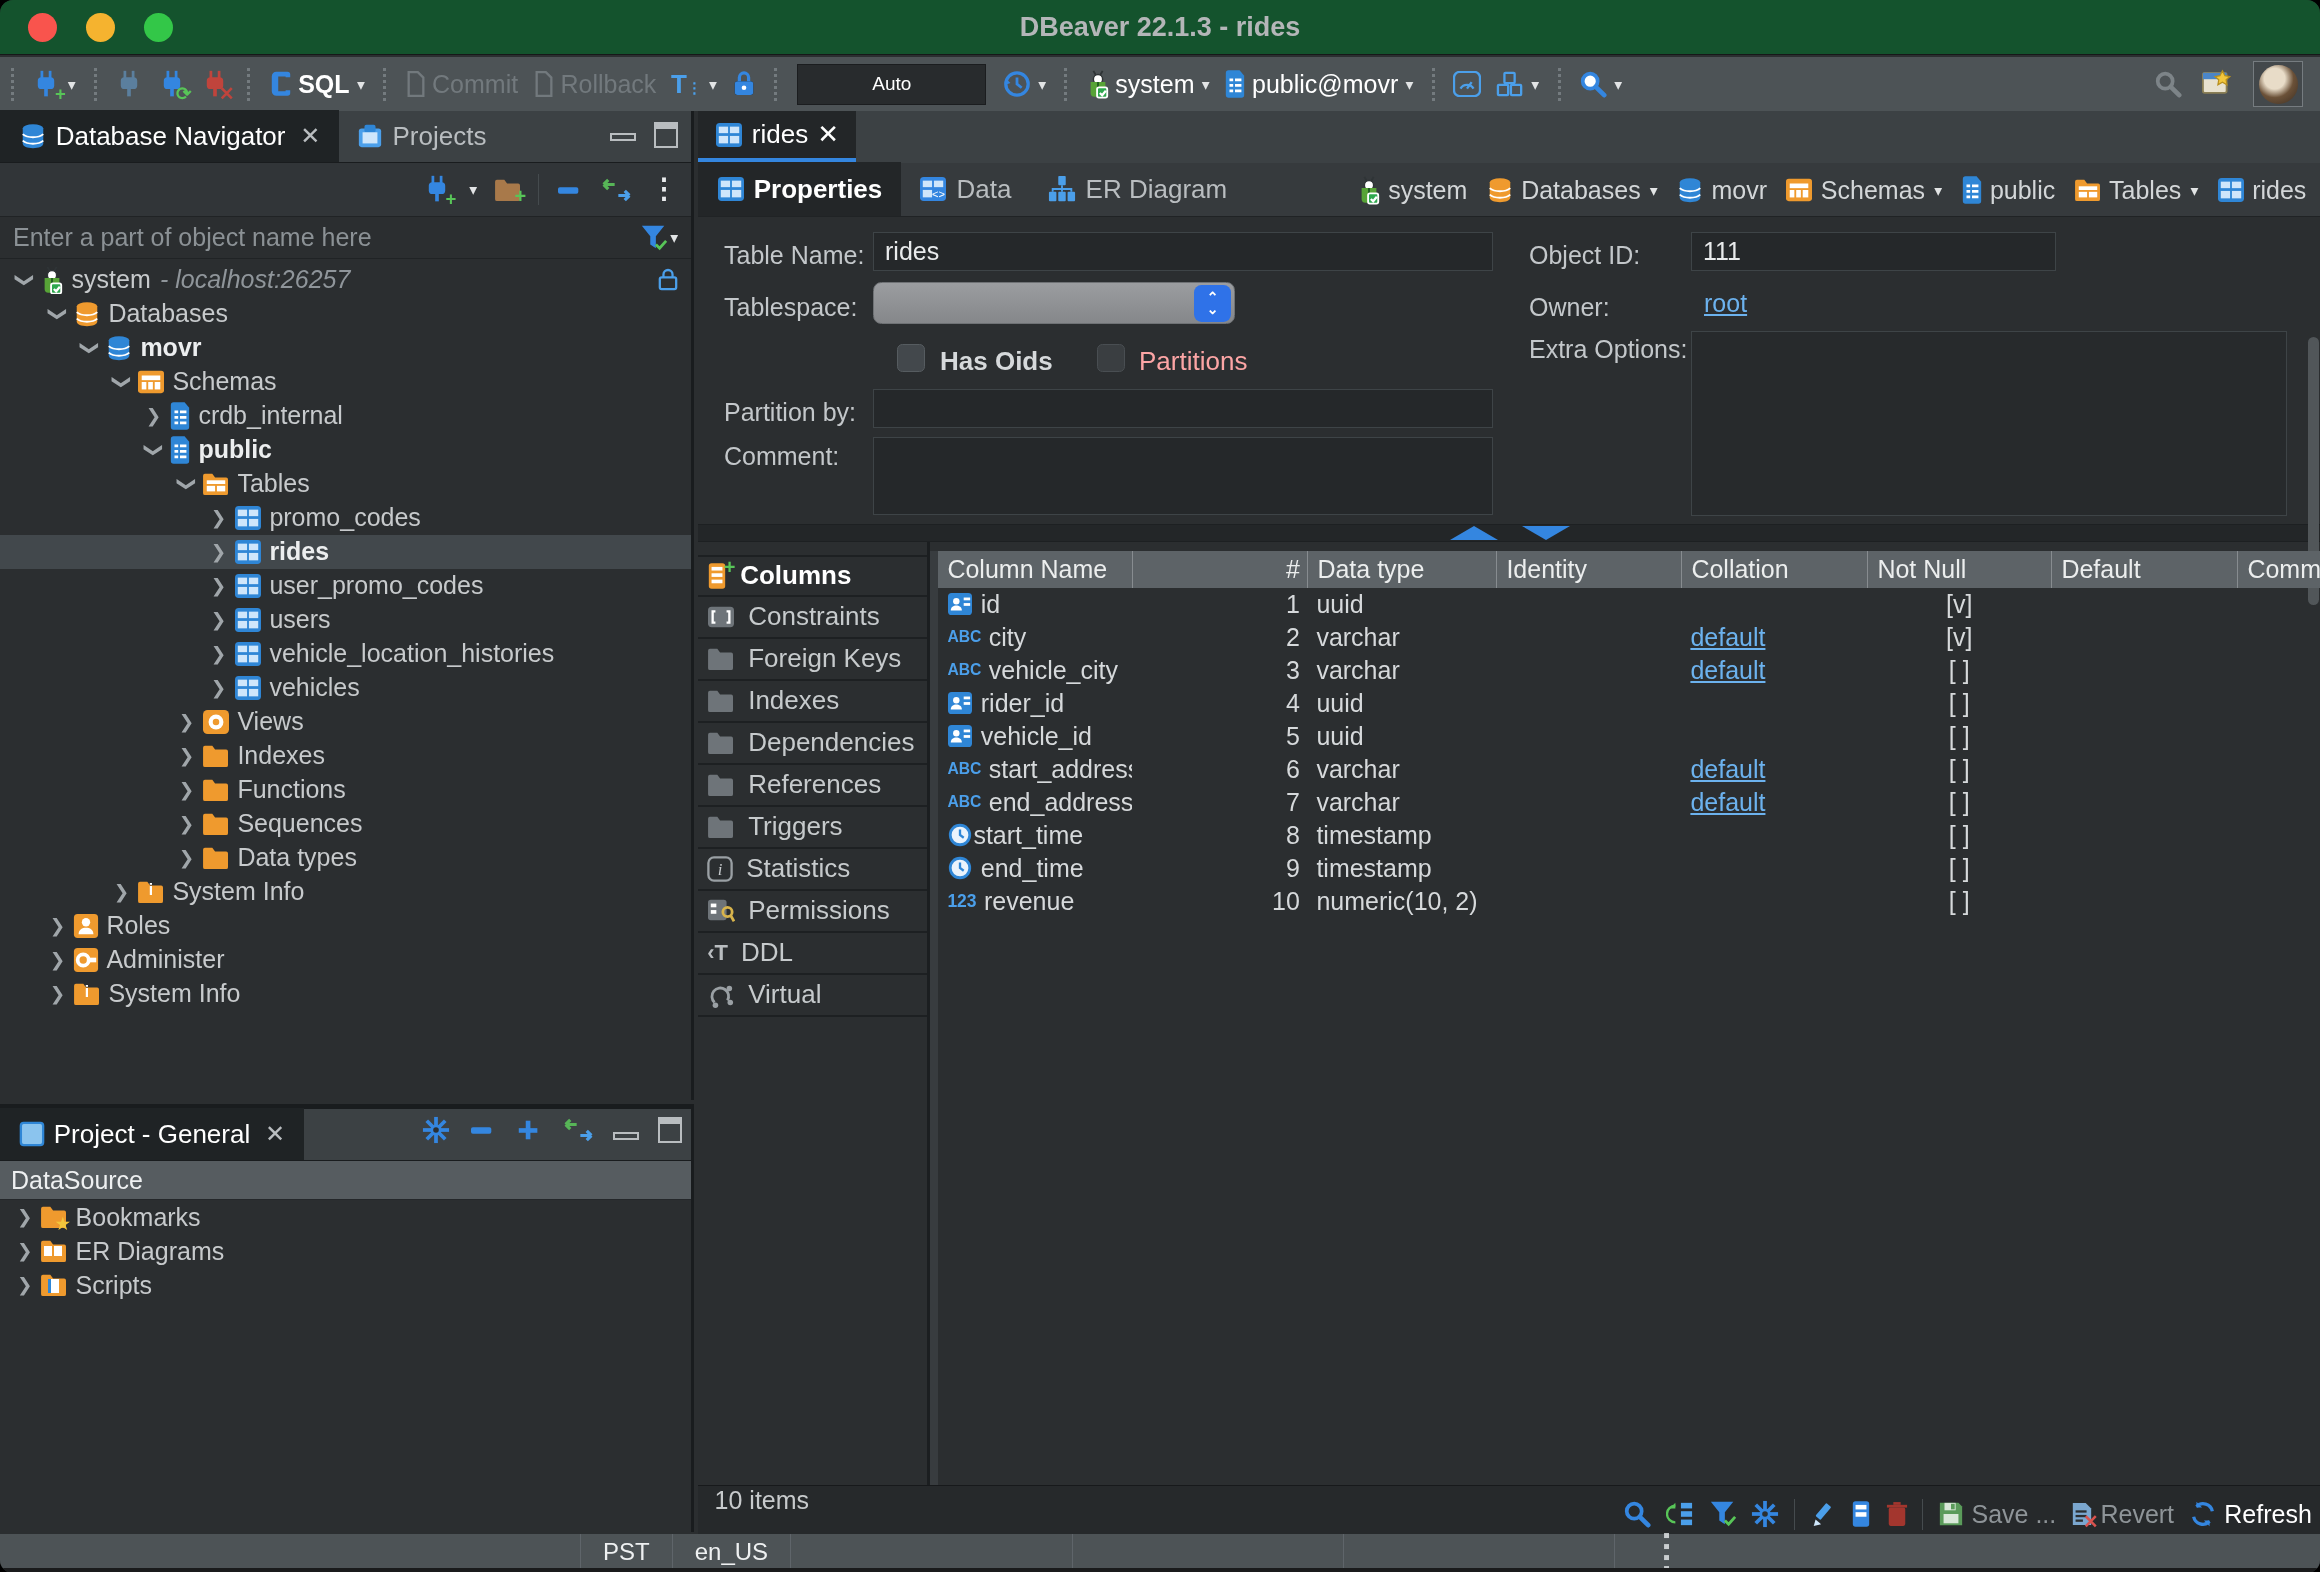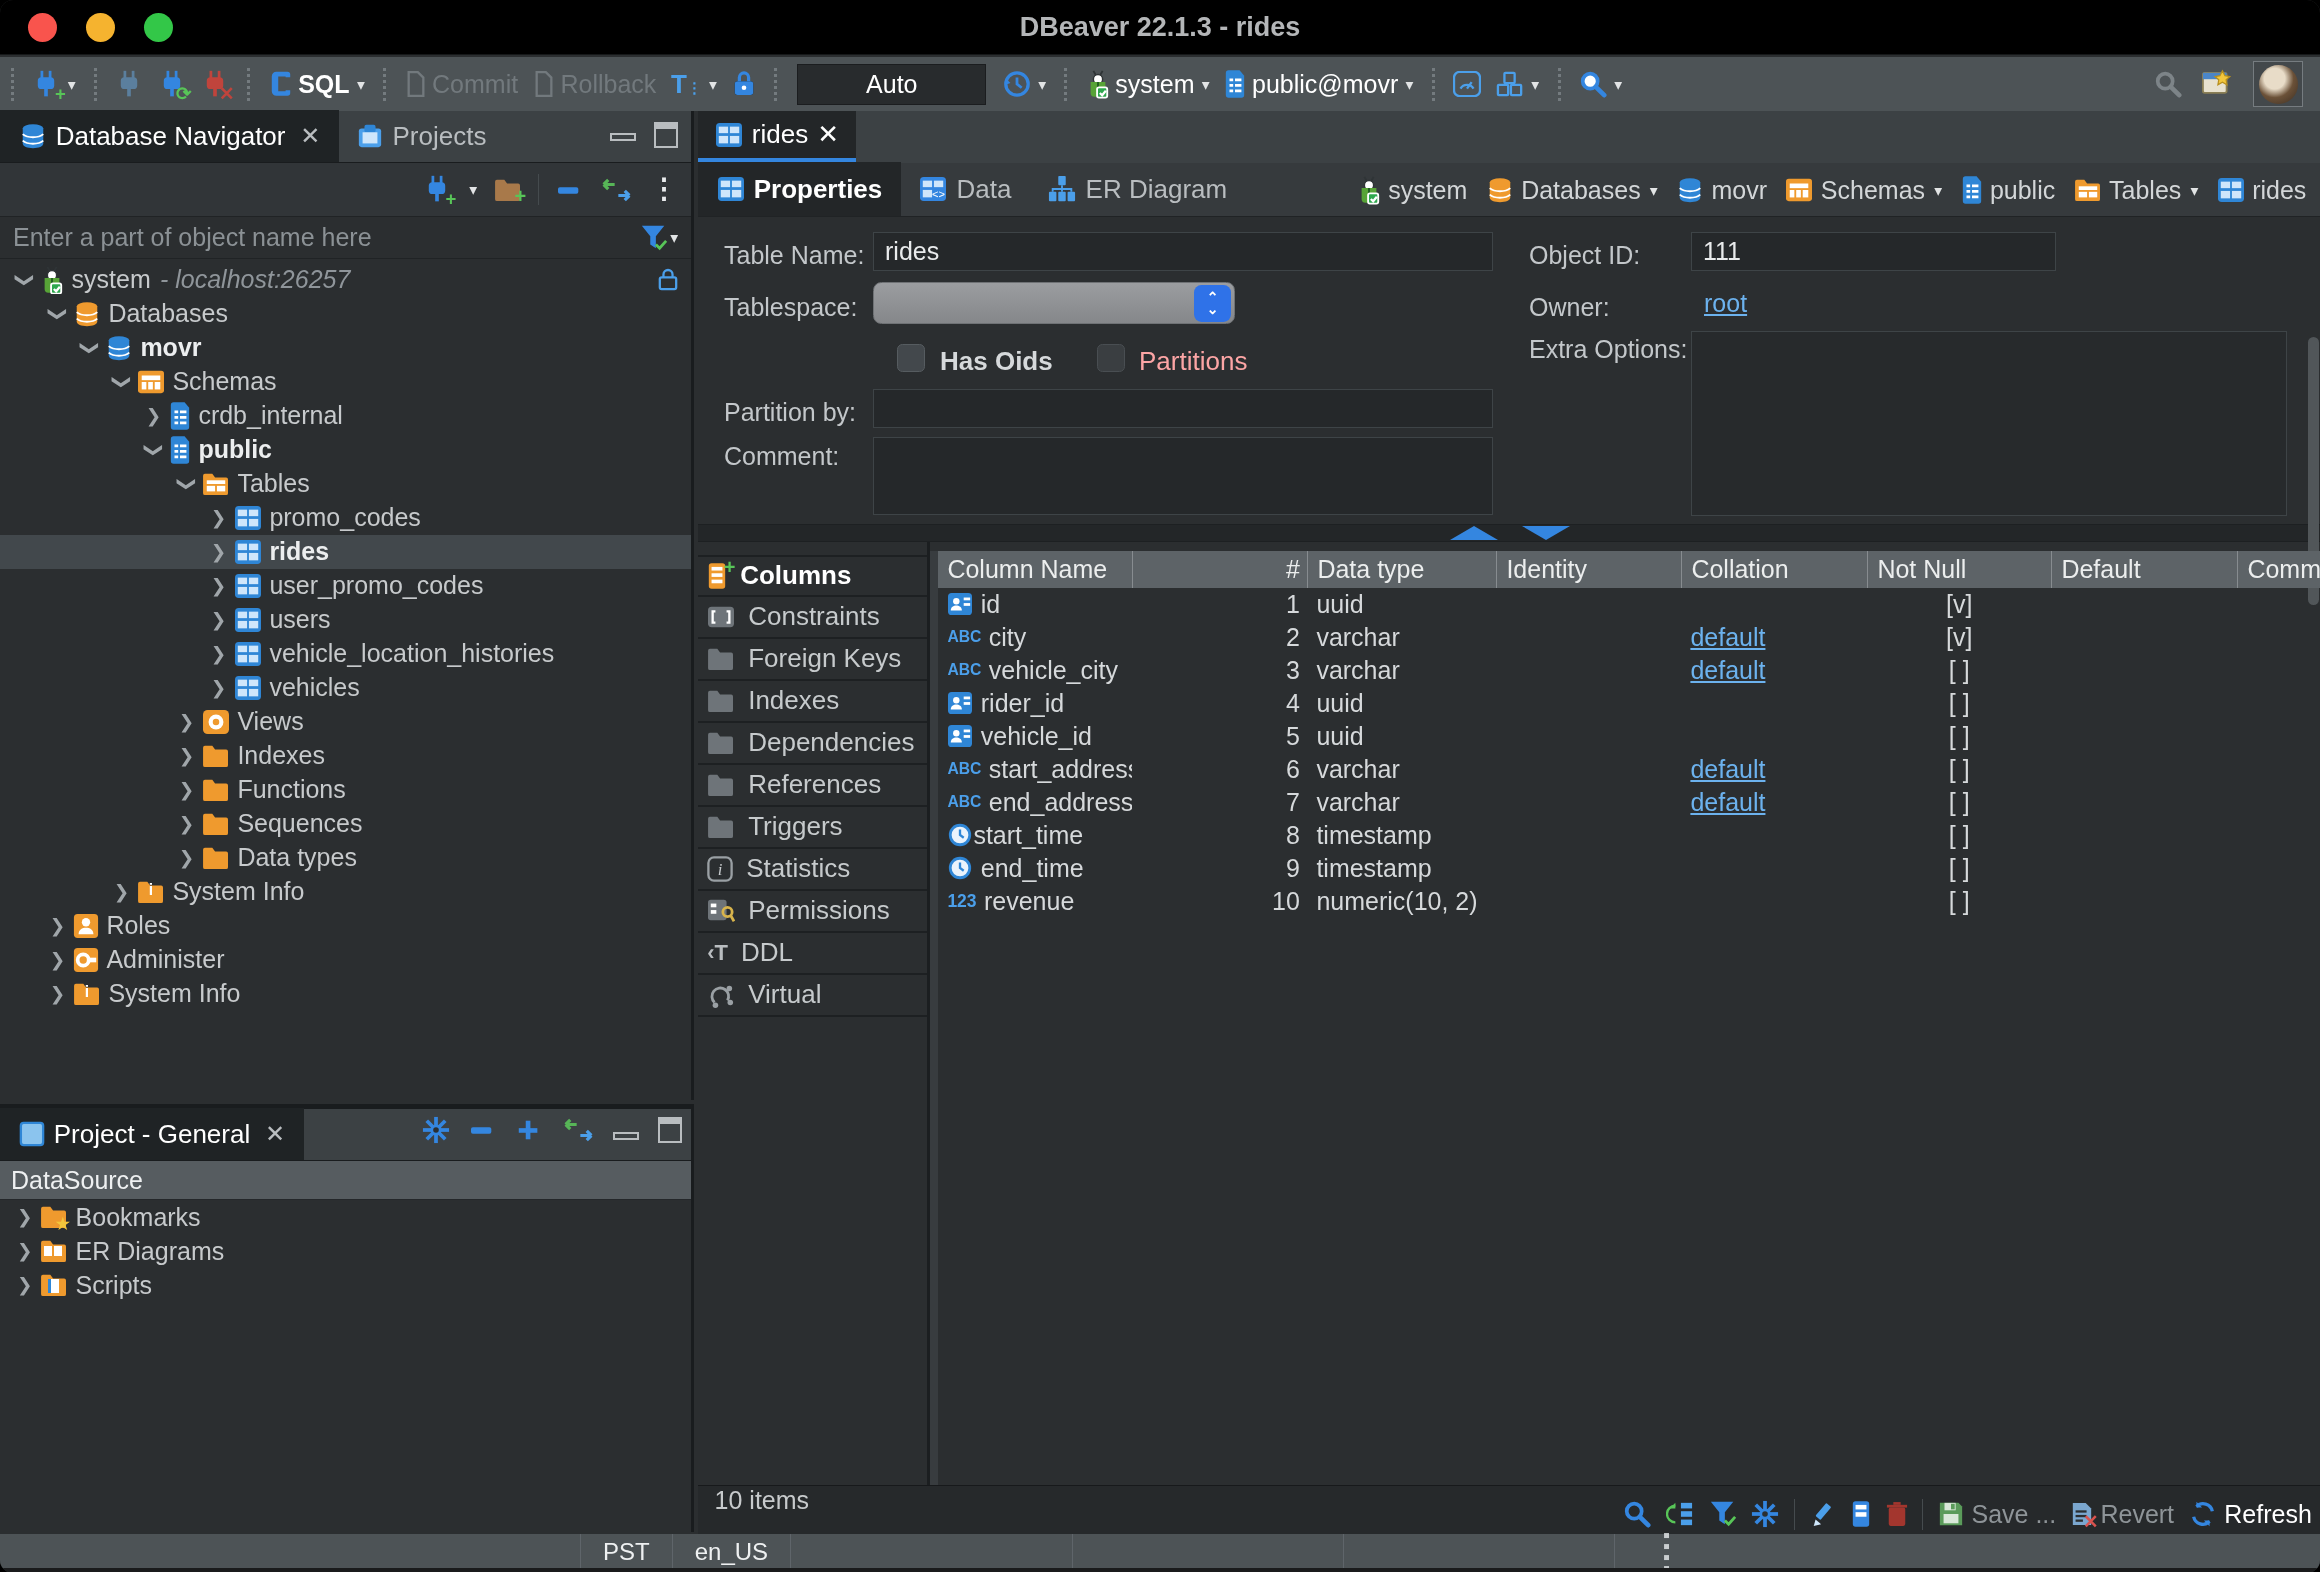--- a/index.html
+++ b/index.html
@@ -2,38 +2,38 @@
 <html style="--blue: #3486e0; --blue2: #4b9fea;font-size:14.8px"><head>
 <meta charset="utf-8">
 <style>
   * { margin:0; padding:0; box-sizing:border-box; }
   html,body { background:#000; font-family:"Liberation Sans", sans-serif; }
   .window { position:relative; width:2320px; height:1573px; background:#2b2e30;
             border-radius:13px; overflow:hidden; }
 
   
   .titlebar { position:absolute; left:0; top:0; width:100%; height:55px;
-              background:#000000; border-bottom:1.8px solid #161819; }
+              background:#14532d; border-bottom:1.8px solid #161819; }
   .tl { position:absolute; top:13px; width:29px; height:29px; border-radius:50%; }
   .tl.red{ left:28px; background:#f9544d; } .tl.yel{ left:86px; background:#f5b32f; }
   .tl.grn{ left:144px; background:#33c748; }
   .title-text { position:absolute; width:100%; top:12px; text-align:center;
                 color:#b4b6b8; font-size:27px; font-weight:700; }
 
   
   .toolbar { position:absolute; left:0; top:57px; width:100%; height:54px;
              background:#4d5356; display:flex; align-items:center; }
   .tsep { width:0; height:33px; border-left:3.7px dotted #747b7f; margin:0 11px; }
   .titem { display:flex; align-items:center; gap:5.5px; padding:0 7.4px; color:#fff;
            font-size:25px; white-space:nowrap; }
   .titem.disabled { color:#72797d; }
   .caret { color:#e2e4e5; font-size:15.7px; margin-left:1.8px; }
   .combo { background:#282b2d; border:1.8px solid #1b1d1f; color:#fff; width:189px;
            height:41px; display:flex; align-items:center; justify-content:center;
-           font-size:25px; margin:0 9.2px; }
+           font-size:19px; margin:0 9.2px; }
   .tb-right { position:absolute; right:16.6px; top:57px; height:54px; display:flex;
               align-items:center; gap:20px; }
   .avatar-box { width:50px; height:46px; border:1.8px solid #767c80; display:flex;
                 align-items:center; justify-content:center; background:#43484b; }
   .avatar { width:39px; height:39px; border-radius:50%;
             background:radial-gradient(circle at 40% 35%, #e8dcc8 0 30%, #6b5138 55%, #3a2c20 100%); }
 
   .icon { display:inline-flex; align-items:center; justify-content:center; flex:none; }
   .glyph-abc { color:var(--blue2); font-weight:700; font-size:15.7px; letter-spacing:0; }
   .glyph-123 { color:var(--blue2); font-weight:700; font-size:17.5px; }

